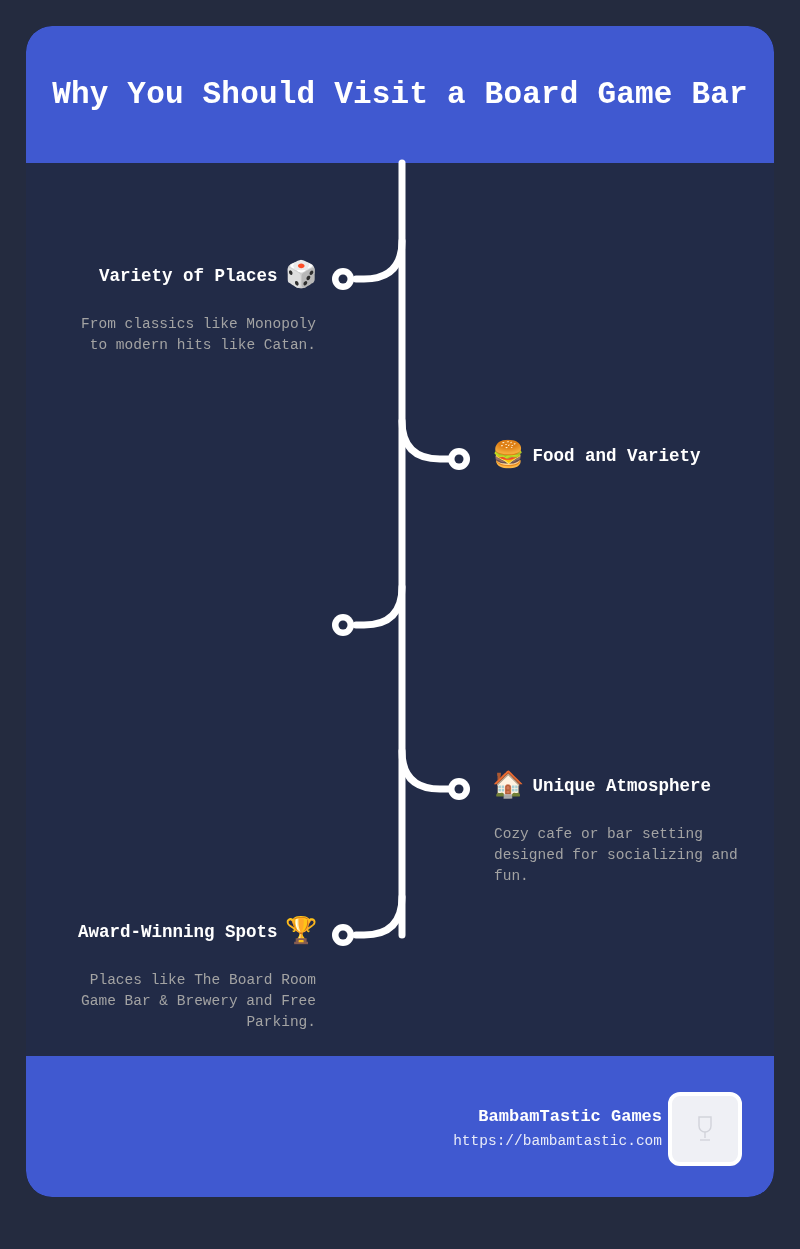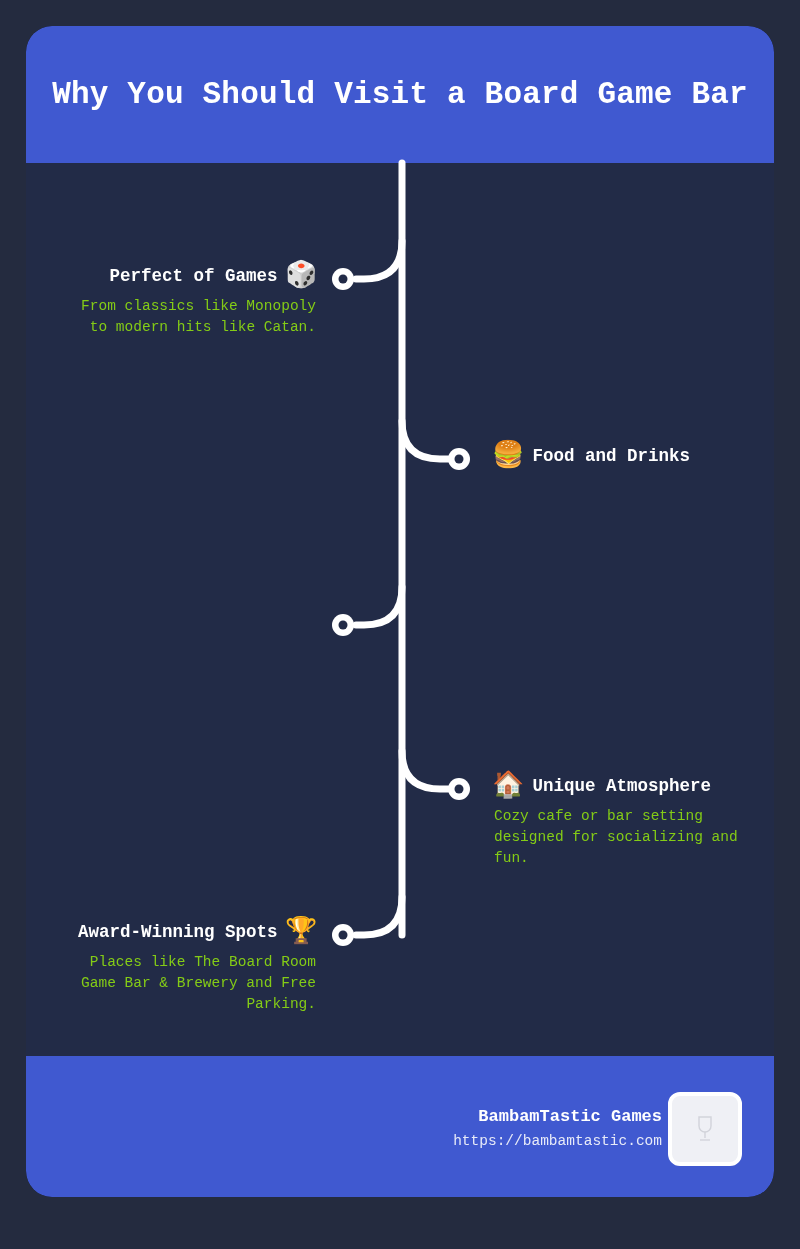--- a/index.html
+++ b/index.html
@@ -136,24 +136,24 @@
     font-size: 17.5px;
     font-weight: bold;
     white-space: nowrap;
     line-height: 1.2;
   }
   .item-emoji {
     font-size: 26px;
     line-height: 1;
   }
   .item-desc {
-    color: #84cc16;
+    color: #a3a3a3;
     font-size: 14.5px;
     line-height: 1.45;
-    margin-top: 7px;
+    margin-top: 25px;
   }
   .item-left  .item-desc { margin-right: 2px; }
   .item-right .item-desc { margin-left: 2px; }
 </style>
 </head>
 <body>
 
 <div id="infographic">
 
   <div class="card">
@@ -183,32 +183,32 @@
       <circle cx="433" cy="763" r="4.5" fill="#222b47"></circle>
 
       <path d="M376,871 Q376,909 338,909 L330,909" stroke="#ffffff" stroke-width="7" fill="none" stroke-linecap="round"></path>
       <circle cx="317" cy="909" r="11" fill="#ffffff"></circle>
       <circle cx="317" cy="909" r="4.5" fill="#222b47"></circle>
     </svg>
 
     <div class="item item-left" style="top:237px;">
       <div class="item-body">
         <div class="item-headline">
-          <span class="item-title">Perfect of Games</span>
+          <span class="item-title">Variety of Places</span>
           <span class="item-emoji">🎲</span>
         </div>
         <div class="item-desc">From classics like Monopoly to modern hits like Catan.</div>
       </div>
     </div>
 
     <div class="item item-right" style="top:417px;">
       <div class="item-body">
         <div class="item-headline">
           <span class="item-emoji">🍔</span>
-          <span class="item-title">Food and Drinks</span>
+          <span class="item-title">Food and Variety</span>
         </div>
       </div>
     </div>
 
 
     <div class="item item-right" style="top:747px;">
       <div class="item-body">
         <div class="item-headline">
           <span class="item-emoji">🏠</span>
           <span class="item-title">Unique Atmosphere</span>

